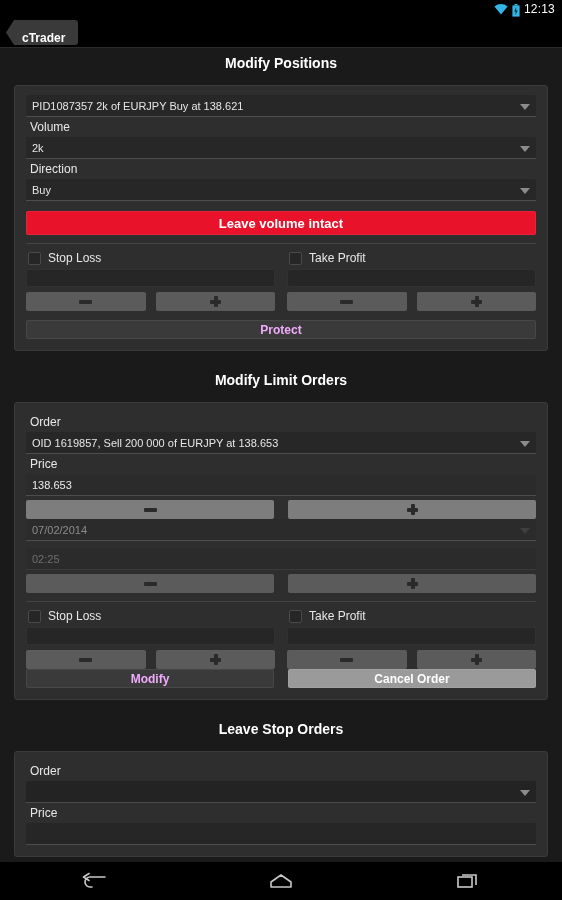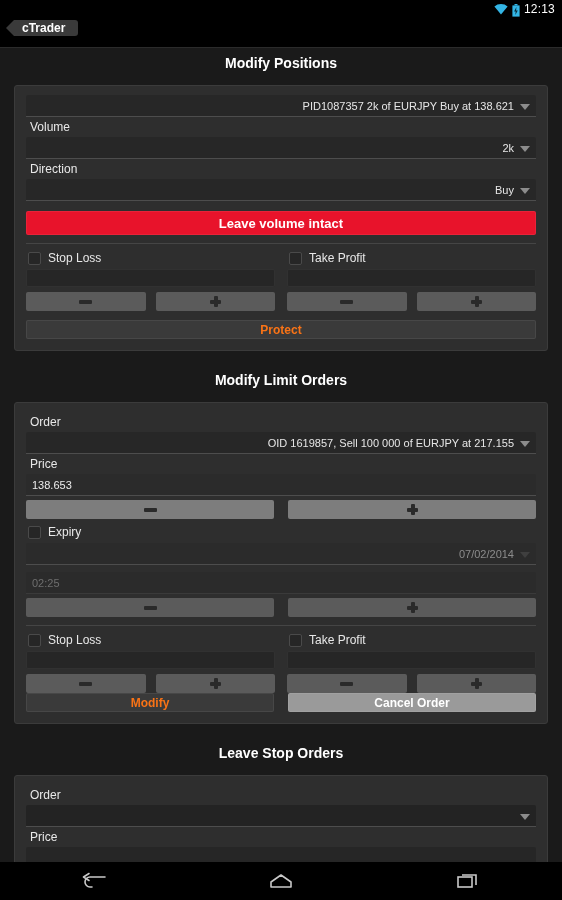--- a/index.html
+++ b/index.html
@@ -17,23 +17,23 @@
     justify-content: flex-end; padding-right: 7px; gap: 4px;
   }
   .status-time { color: #ffffff; font-size: 12px; letter-spacing: .2px; }
   .wifi-icon { width: 14px; height: 11px; position: relative; }
   .wifi-icon svg { display: block; }
   .batt-icon { width: 8px; height: 13px; position: relative; }
 
   
   .actionbar { height: 30px; background: #000; position: relative; }
   .app-tab {
-    position: absolute; left: 6px; top: 2px; height: 16px;
+    position: absolute; left: 6px; top: 2px; height: 25px;
     background: #3a3a3a; color: #ffffff; font-size: 12px; font-weight: bold;
-    display: flex; align-items: center; padding: 0 13px 0 16px;
+    display: flex; align-items: flex-end; padding: 0 13px 0 16px;
     clip-path: polygon(8px 0, 100% 0, 100% 100%, 8px 100%, 0 50%);
     border-radius: 0 3px 3px 0;
   }
   .ab-divider { position: absolute; left: 0; right: 0; bottom: 0; height: 1px; background: #2b2b2b; }
 
   
   .content {
     position: absolute; top: 48px; left: 0; right: 0; bottom: 38px;
     background: #1a1a1a; overflow: hidden;
   }
@@ -46,21 +46,21 @@
     border: 1px solid #3b3b3b; border-radius: 3px; padding: 9px 11px 11px;
   }
   .card.last { margin-bottom: 0; }
 
   .field-label { color: #e8e8e8; font-size: 12px; padding: 3px 0 3px 4px; }
 
   
   .spinner {
     position: relative; height: 22px; background: #272727;
     border-bottom: 1px solid #4d4d4d; display: flex; align-items: center;
-    padding: 0 22px 0 6px; border-radius: 2px 2px 0 0; justify-content: flex-end;
+    padding: 0 22px 0 6px; border-radius: 2px 2px 0 0;
   }
   .spinner-text { color: #e6e6e6; font-size: 11px; white-space: nowrap; overflow: hidden; }
   .caret {
     position: absolute; right: 6px; top: 50%; margin-top: -2px;
     width: 0; height: 0; border-left: 5px solid transparent;
     border-right: 5px solid transparent; border-top: 6px solid #8c8c8c;
   }
   .caret.dim { border-top-color: #3f3f3f; }
 
   
@@ -73,21 +73,21 @@
   .textfield.disabled { background: #2b2b2b; border-bottom-color: #3a3a3a; }
   .textfield.disabled .val { color: #6e6e6e; }
 
   
   .btn {
     height: 19px; display: flex; align-items: center; justify-content: center;
     border-radius: 2px; font-size: 12px; font-weight: bold; color: #ffffff;
     border: 1px solid rgba(255,255,255,.07);
   }
   .btn-danger { background: #e8132b; height: 24px; font-size: 13px; }
-  .btn-disabled { background: #3a3a3a; color: #f97316; }
+  .btn-disabled { background: #3a3a3a; color: #f0abfc; }
   .btn-enabled-light { background: #9a9a9a; color: #ffffff; }
   .btn-step {
     height: 19px; background: #7d7d7d; border-radius: 2px;
     display: flex; align-items: center; justify-content: center;
   }
   .btn-step.dark { background: #5b5b5b; }
   .glyph-minus { width: 13px; height: 4px; background: #2a2a2a; border-radius: 1px; }
   .glyph-plus { position: relative; width: 11px; height: 11px; }
   .glyph-plus:before, .glyph-plus:after {
     content: ""; position: absolute; background: #2a2a2a; border-radius: 1px;
@@ -215,41 +215,37 @@
 
       <div style="height:9px"></div>
       <div class="btn btn-disabled">Protect</div>
     </div>
 
     <div class="section-title">Modify Limit Orders</div>
     <div class="card">
 
       <div class="field-label">Order</div>
       <div class="spinner">
-        <span class="spinner-text">OID 1619857, Sell 100 000 of EURJPY at 217.155</span>
+        <span class="spinner-text">OID 1619857, Sell 200 000 of EURJPY at 138.653</span>
         <span class="caret"></span>
       </div>
 
       <div class="field-label">Price</div>
       <div class="textfield">
         <span class="val">138.653</span>
       </div>
       <div class="wide-step-row">
         <div class="btn-step">
             <span class="glyph-minus"></span>
           </div>
         <div class="btn-step">
             <span class="glyph-plus"></span>
           </div>
       </div>
 
-      <div class="check-row" style="margin-top:5px">
-        <span class="checkbox"></span>
-        <span class="check-label">Expiry</span>
-      </div>
       <div class="spinner" style="background:#2b2b2b">
         <span class="spinner-text" style="color:#8c8c8c">07/02/2014</span>
         <span class="caret dim"></span>
       </div>
       <div style="height:7px"></div>
       <div class="textfield disabled">
         <span class="val">02:25</span>
       </div>
       <div class="wide-step-row">
         <div class="btn-step dark">

